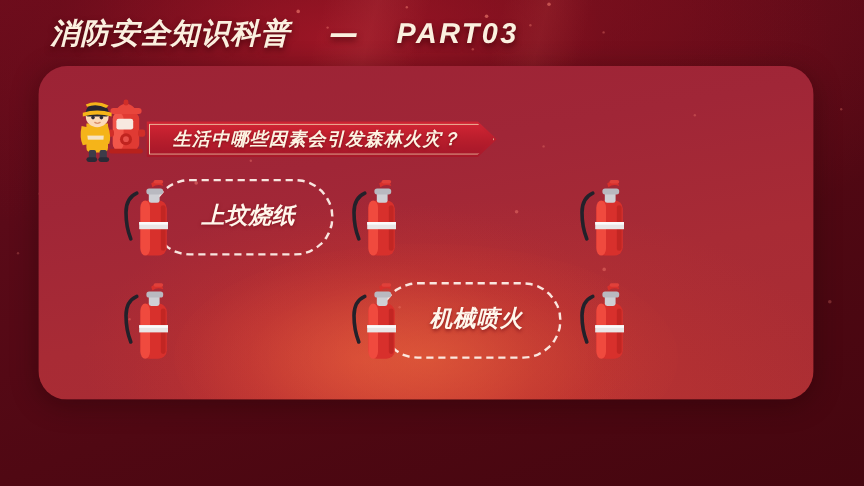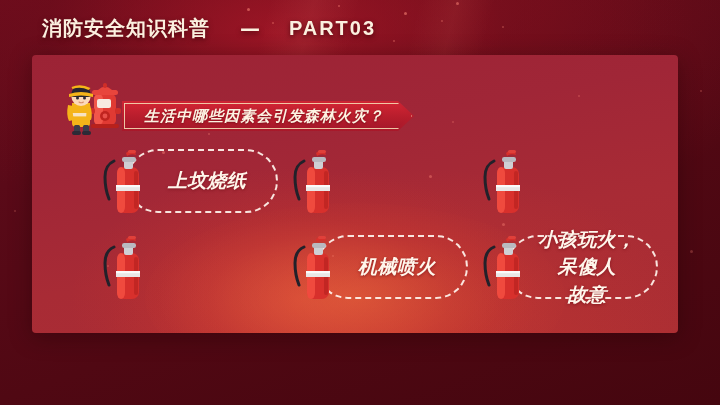--- a/index.html
+++ b/index.html
@@ -50,39 +50,40 @@
   
   .title-bar {
     position: absolute;
     left: 42px; top: 11px;
     height: 34px;
     display: flex;
     align-items: center;
     z-index: 6;
   }
   .title-text {
-    font-size: 20px;
+    font-size: 24px;
     font-weight: bold;
+    font-style: italic;
     letter-spacing: 1px;
     color: #fbf0df;
     white-space: nowrap;
     text-shadow: 0 2px 5px rgba(60,0,8,0.75);
     font-family: "DejaVu Sans", "Liberation Sans", sans-serif;
   }
   .title-part {
     font-family: "Liberation Sans", sans-serif;
     letter-spacing: 2px;
   }
 
   
   .panel {
     position: absolute;
     left: 32px; top: 55px;
     width: 646px; height: 278px;
-    border-radius: 4px;
+    border-radius: 24px;
     overflow: hidden;
     background:
       radial-gradient(ellipse 300px 170px at 42% 88%, rgba(232,84,58,0.55) 0%, rgba(205,55,45,0.22) 48%, rgba(170,38,50,0) 78%),
       radial-gradient(ellipse 420px 230px at 58% 100%, rgba(214,62,46,0.40) 0%, rgba(175,35,45,0) 72%),
       linear-gradient(170deg, #9c2335 0%, #a02637 32%, #a82b35 62%, #ab2e33 100%);
     box-shadow: 0 4px 22px rgba(30,0,6,0.38);
   }
   .panel-glow {
     position: absolute;
     left: 50%; bottom: -60px;
@@ -399,23 +400,19 @@
           <rect x="19" y="22" width="22" height="46" rx="7" fill="#d8302c"></rect>
           <rect x="19" y="22" width="8" height="46" rx="6" fill="#f04a3e"></rect>
           <rect x="36" y="26" width="4" height="38" rx="2" fill="#b11f1d" opacity=".55"></rect>
           <rect x="18" y="40" width="24" height="6" fill="#e9e6e6"></rect>
           <rect x="18" y="40" width="24" height="2.2" fill="#fbfafa"></rect>
           <rect x="26" y="15" width="9" height="9" rx="2" fill="#cfcfd4"></rect>
           <rect x="24" y="12" width="14" height="5" rx="2.2" fill="#b9b9c0"></rect>
           <path d="M28 8 q4 -4 9 -1 l1 3 q-5 -2 -9 1 z" fill="#d8302c"></path>
           <rect x="30" y="5" width="8" height="3" rx="1.5" fill="#e0403a"></rect>
         </svg>
-        <div class="capsule">
-          <span class="item-label" style="white-space:pre-line;">小孩玩火，呆傻人
-故意</span>
-        </div>
       </div>
 
     </div>
   </div>
 
 
 </div>
 
 </body></html>

